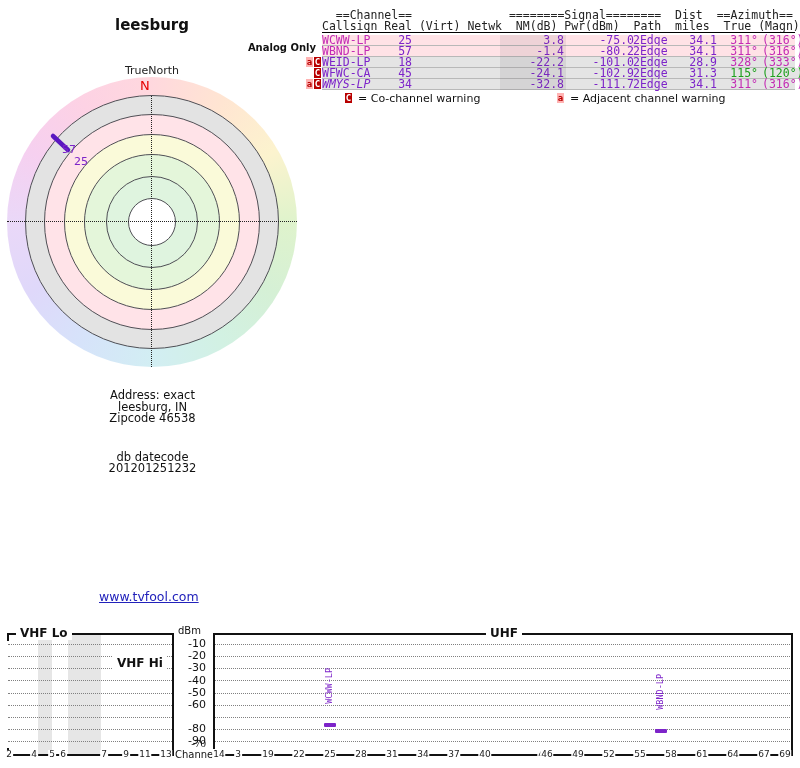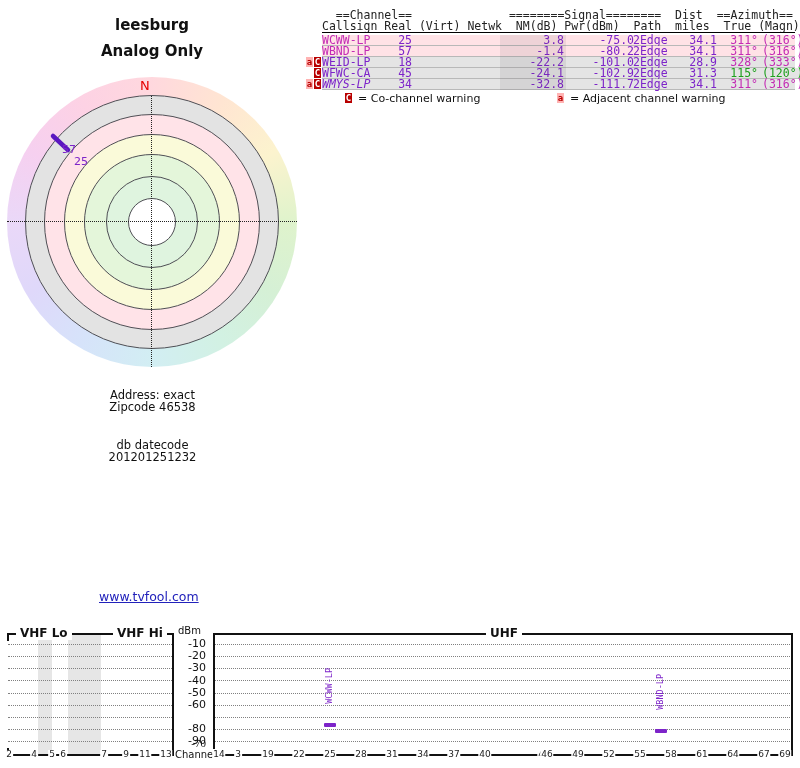--- a/index.html
+++ b/index.html
@@ -19,21 +19,21 @@
   .ringb{border:1px solid #4f4f55;}
   #ring-gray {left:25px; top:95px; width:254px;height:254px;background:#e3e3e3;}
   #ring-pink {left:44px; top:114px;width:216px;height:216px;background:#ffe3e8;}
   #ring-yel  {left:64px; top:134px;width:176px;height:176px;background:#fafad9;}
   #ring-grn1 {left:84px; top:154px;width:136px;height:136px;background:#e4f6da;}
   #ring-grn2 {left:106px;top:176px;width:92px; height:92px; background:#dff4df;}
   #ring-white{left:128px;top:198px;width:48px; height:48px; background:#ffffff;}
   .hline{left:7px;top:221px;width:290px;height:0;border-top:1px dotted #222;}
   .vline{left:151px;top:96px;width:0;height:271px;border-left:1px dotted #222;}
   .radar-title{left:0;top:16px;width:304px;font-size:15px;font-weight:bold;}
-  .radar-sub{left:0;top:42px;width:304px;font-size:15px;font-weight:bold;}
+  .radar-sub{left:12px;top:42px;width:304px;font-size:10px;font-weight:bold;text-align:right;}
   .truenorth{left:0;top:64px;width:304px;font-size:11px;color:#222;}
   .nmark{left:140px;top:78px;font-size:13px;color:#e60000;}
   .spoke-lbl{font-size:11px;color:#7d24c9;}
 
   
   .th{left:322px;white-space:pre;font-size:11.5px;line-height:11px;color:#222;}
   .hrule{left:322px;top:32px;width:473px;height:0;border-top:1px solid #000;}
   .trow{left:322px;width:473px;height:10px;border-bottom:1px solid #b8b8b8;}
   .trow.pink{background:#ffe2e6;}
   .trow.gray{background:#e4e4e4;}
@@ -75,20 +75,21 @@
          font-size:8.5px;letter-spacing:0;color:#7d24c9;
          font-family:"DejaVu Sans Mono","Liberation Mono",monospace;white-space:nowrap;}
 </style>
 </head>
 <body>
 
 <div class="page">
 
   <div class="abs ctr radar-title">leesburg</div>
   <div class="abs ctr radar-sub">Analog Only</div>
+  <div class="abs ctr truenorth">TrueNorth</div>
 
   <div class="disc" id="rainbow"></div>
   <div class="disc ringb" id="ring-gray"></div>
   <div class="disc ringb" id="ring-pink"></div>
   <div class="disc ringb" id="ring-yel"></div>
   <div class="disc ringb" id="ring-grn1"></div>
   <div class="disc ringb" id="ring-grn2"></div>
   <div class="disc ringb" id="ring-white"></div>
 
   <div class="abs hline"></div>
@@ -168,20 +169,21 @@
   <span class="wicon wa mono" style="left:306px;top:79px;">a</span>
   <span class="wicon wc mono" style="left:314px;top:79px;">C</span>
 
   <span class="wicon wc mono" style="left:345px;top:93px;">C</span>
   <span class="abs legend-txt" style="left:358px;top:92px;">= Co-channel warning</span>
   <span class="wicon wa mono" style="left:557px;top:93px;">a</span>
   <span class="abs legend-txt" style="left:570px;top:92px;">= Adjacent channel warning</span>
 
   <div class="abs sc">
     <div class="sc-l">Address: exact</div>
+    <div class="sc-l">leesburg, IN</div>
     <div class="sc-l">Zipcode 46538</div>
     <div class="sc-gap"></div>
     <div class="sc-l">db datecode</div>
     <div class="sc-l">201201251232</div>
   </div>
 
   <a class="abs tvlink" href="#">www.tvfool.com</a>
 
   <div class="abs grayband" style="left:38px;width:14px;"></div>
   <div class="abs grayband" style="left:68px;width:33px;"></div>
@@ -207,21 +209,21 @@
 
   <div class="abs topline" style="left:7px;width:166px;top:633px;"></div>
   <div class="abs vedge" style="left:7px;top:633px;height:8px;"></div>
   <div class="abs vedge" style="left:7px;top:748px;height:8px;"></div>
   <div class="abs vedge" style="left:172px;top:633px;height:123px;"></div>
   <div class="abs topline" style="left:213px;width:580px;top:633px;"></div>
   <div class="abs vedge" style="left:213px;top:633px;height:123px;"></div>
   <div class="abs vedge" style="left:791px;top:633px;height:123px;"></div>
 
   <div class="abs bandlbl" style="left:16px;top:626px;">VHF Lo</div>
-  <div class="abs bandlbl" style="left:113px;top:626px;">VHF Hi</div>
+  <div class="abs bandlbl" style="left:113px;top:656px;">VHF Hi</div>
   <div class="abs bandlbl" style="left:486px;top:626px;">UHF</div>
   <div class="abs dbm">dBm</div>
 
   <span class="ytick" style="top:638px;">-10</span>
   <span class="ytick" style="top:650px;">-20</span>
   <span class="ytick" style="top:662px;">-30</span>
   <span class="ytick" style="top:675px;">-40</span>
   <span class="ytick" style="top:687px;">-50</span>
   <span class="ytick" style="top:699px;">-60</span>
   <span class="ytick" style="top:738px;font-family:Liberation Serif, serif;">-70</span>

